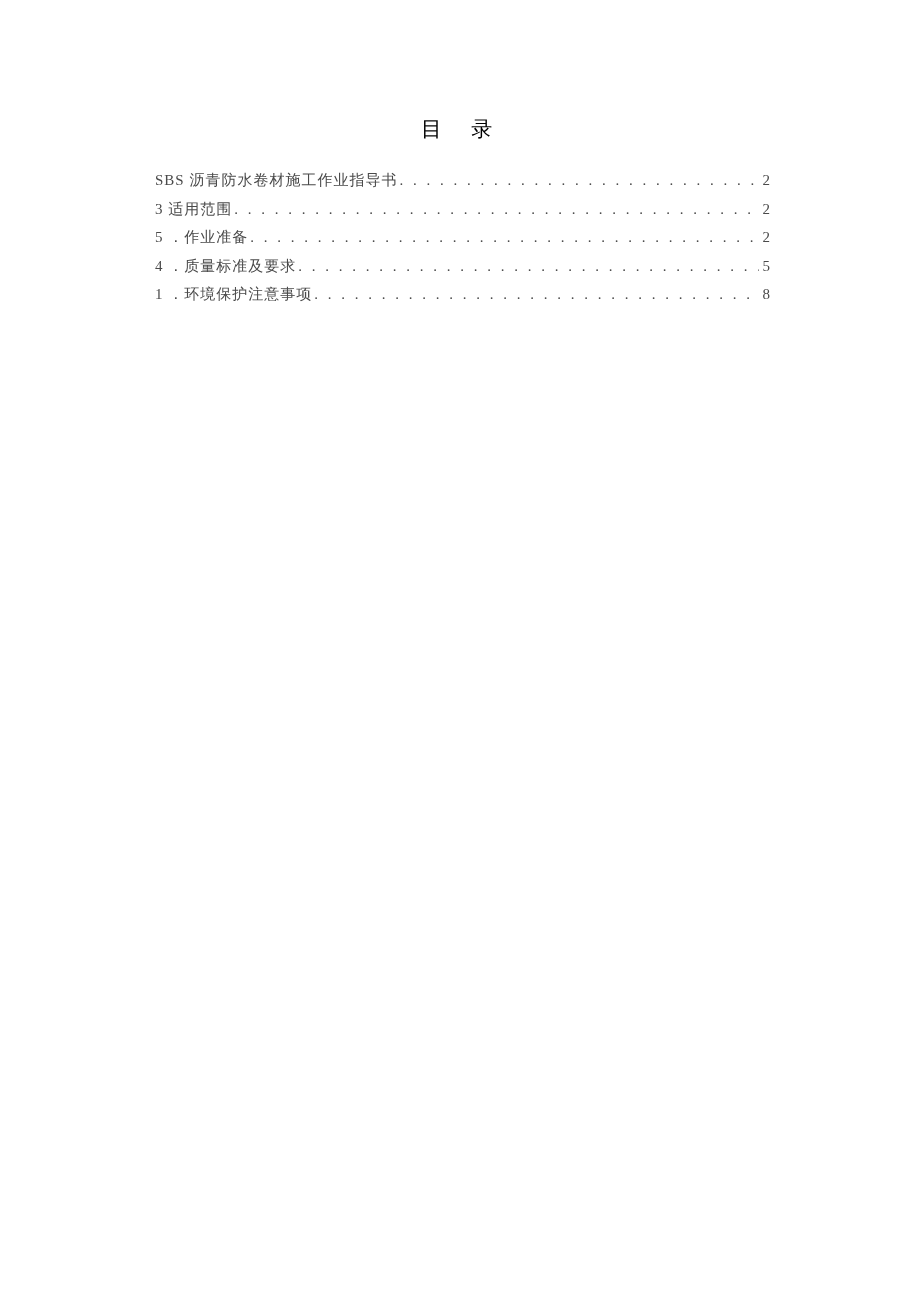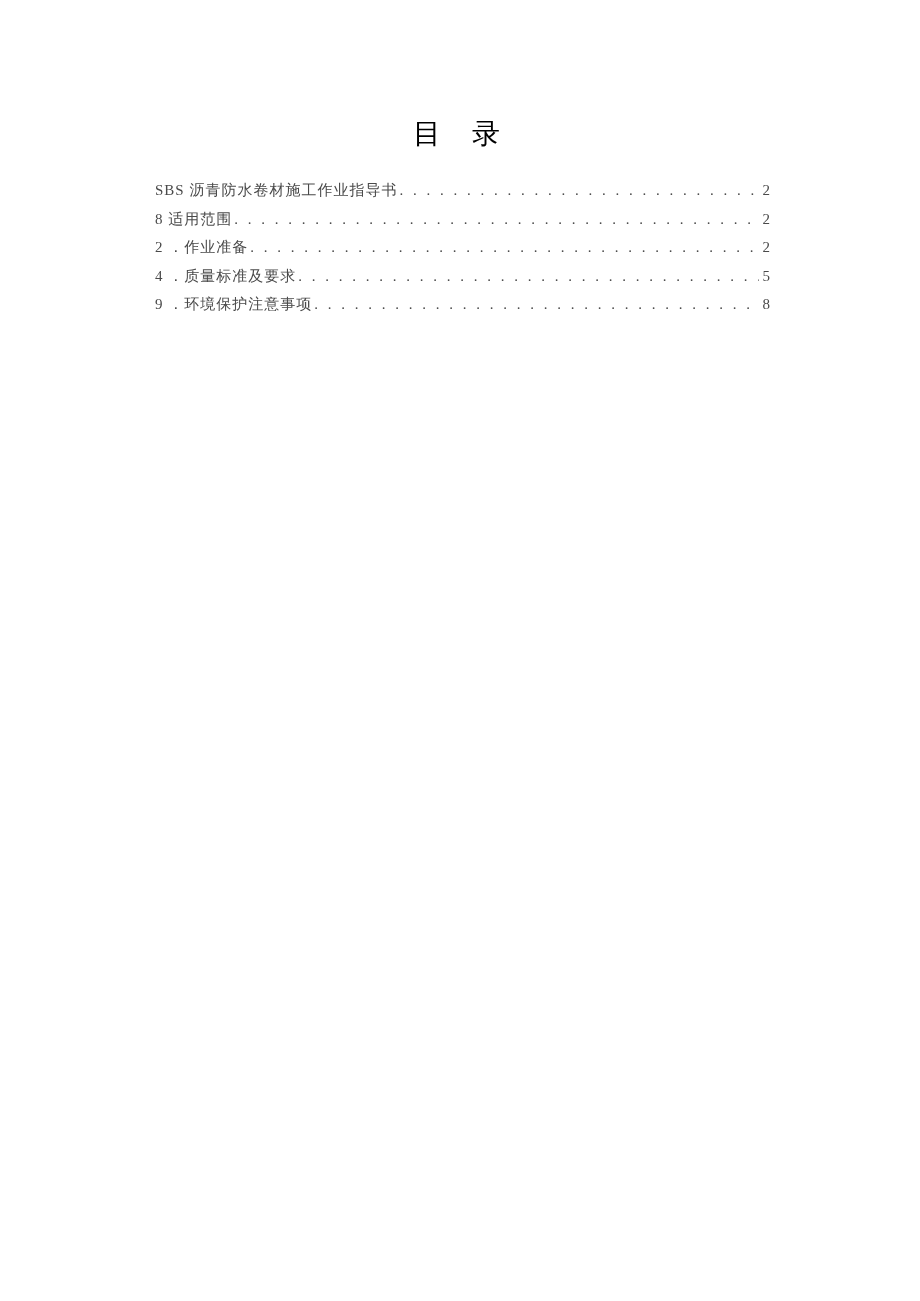--- a/index.html
+++ b/index.html
@@ -10,21 +10,21 @@
     body {
       width: 920px;
       height: 1301px;
       background: #ffffff;
       font-family: "SimSun", "宋体", serif;
       color: #333333;
       padding: 115px 150px 0 155px;
     }
     .toc-title {
       text-align: center;
-      font-size: 28px;
+      font-size: 21px;
       font-weight: normal;
       letter-spacing: 12px;
       margin-bottom: 26px;
       color: #000000;
     }
     .toc-list {
       display: flex;
       flex-direction: column;
       gap: 6px;
     }
@@ -60,32 +60,32 @@
 
 <h1 class="toc-title">目 录</h1>
 
 <div class="toc-list">
   <div class="toc-entry">
     <span class="toc-label">SBS 沥青防水卷材施工作业指导书</span>
     <span class="toc-dots"></span>
     <span class="toc-page">2</span>
   </div>
   <div class="toc-entry">
-    <span class="toc-label">8 适用范围</span>
+    <span class="toc-label">3 适用范围</span>
     <span class="toc-dots"></span>
     <span class="toc-page">2</span>
   </div>
   <div class="toc-entry">
-    <span class="toc-label">2 ．作业准备</span>
+    <span class="toc-label">5 ．作业准备</span>
     <span class="toc-dots"></span>
     <span class="toc-page">2</span>
   </div>
   <div class="toc-entry">
     <span class="toc-label">4 ．质量标准及要求</span>
     <span class="toc-dots"></span>
     <span class="toc-page">5</span>
   </div>
   <div class="toc-entry">
-    <span class="toc-label">9 ．环境保护注意事项</span>
+    <span class="toc-label">1 ．环境保护注意事项</span>
     <span class="toc-dots"></span>
     <span class="toc-page">8</span>
   </div>
 </div>
 
 </body></html>

